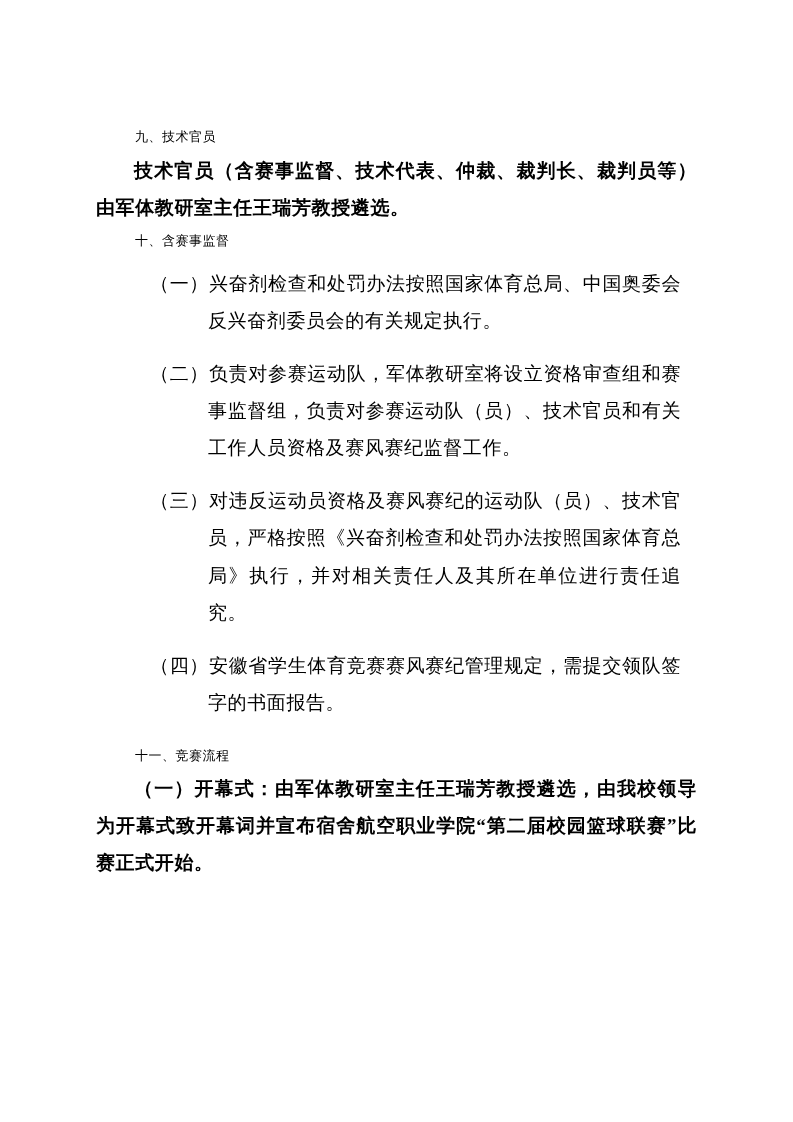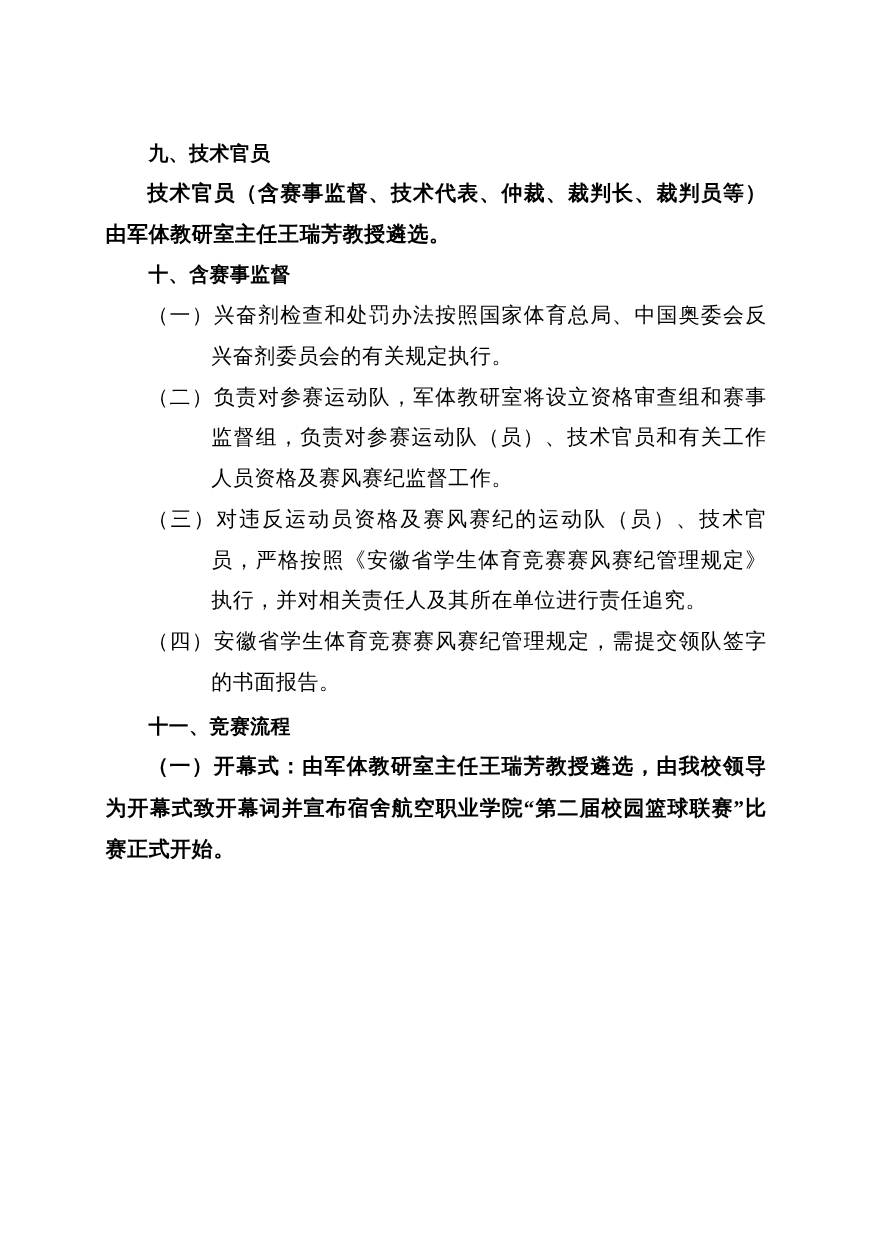--- a/index.html
+++ b/index.html
@@ -23,22 +23,22 @@
     height: 1122px;
     box-sizing: border-box;
     padding: 128px 96px 0 96px;
   }
   .doc-body {
     width: 601px;
   }
   
   .heading {
     font-family: "DejaVu Sans", "Liberation Sans", sans-serif;
-    font-weight: bold;
-    font-size: 18px;
+    font-weight: normal;
+    font-size: 13px;
     line-height: 1.35;
     letter-spacing: 0.5px;
     margin: 0 0 6px 0;
     text-indent: 39px;
   }
   .heading.tight {
     margin-top: 2px;
   }
   
   .para {
@@ -49,21 +49,21 @@
     text-align: justify;
     text-justify: inter-ideograph;
     text-indent: 38px;
     font-weight: bold;
   }
   
   .item {
     font-size: 19px;
     line-height: 1.95;
     letter-spacing: 0.6px;
-    margin: 0;
+    margin: 16px;
     text-align: justify;
     text-justify: inter-ideograph;
     padding-left: 96px;
     text-indent: -58px;
   }
   .gap-sm { height: 4px; }
   .gap-md { height: 10px; }
 </style>
 </head>
 <body>
@@ -76,21 +76,21 @@
     <p class="para">技术官员（含赛事监督、技术代表、仲裁、裁判长、裁判员等）由军体教研室主任王瑞芳教授遴选。</p>
 
     <div class="gap-sm"></div>
 
     <h2 class="heading tight">十、含赛事监督</h2>
 
     <p class="item">（一）兴奋剂检查和处罚办法按照国家体育总局、中国奥委会反兴奋剂委员会的有关规定执行。</p>
 
     <p class="item">（二）负责对参赛运动队，军体教研室将设立资格审查组和赛事监督组，负责对参赛运动队（员）、技术官员和有关工作人员资格及赛风赛纪监督工作。</p>
 
-    <p class="item">（三）对违反运动员资格及赛风赛纪的运动队（员）、技术官员，严格按照《安徽省学生体育竞赛赛风赛纪管理规定》执行，并对相关责任人及其所在单位进行责任追究。</p>
+    <p class="item">（三）对违反运动员资格及赛风赛纪的运动队（员）、技术官员，严格按照《兴奋剂检查和处罚办法按照国家体育总局》执行，并对相关责任人及其所在单位进行责任追究。</p>
 
     <p class="item">（四）安徽省学生体育竞赛赛风赛纪管理规定，需提交领队签字的书面报告。</p>
 
     <div class="gap-md"></div>
 
     <h2 class="heading">十一、竞赛流程</h2>
 
     <p class="para">（一）开幕式：由军体教研室主任王瑞芳教授遴选，由我校领导为开幕式致开幕词并宣布宿舍航空职业学院“第二届校园篮球联赛”比赛正式开始。</p>
 
   </div>

